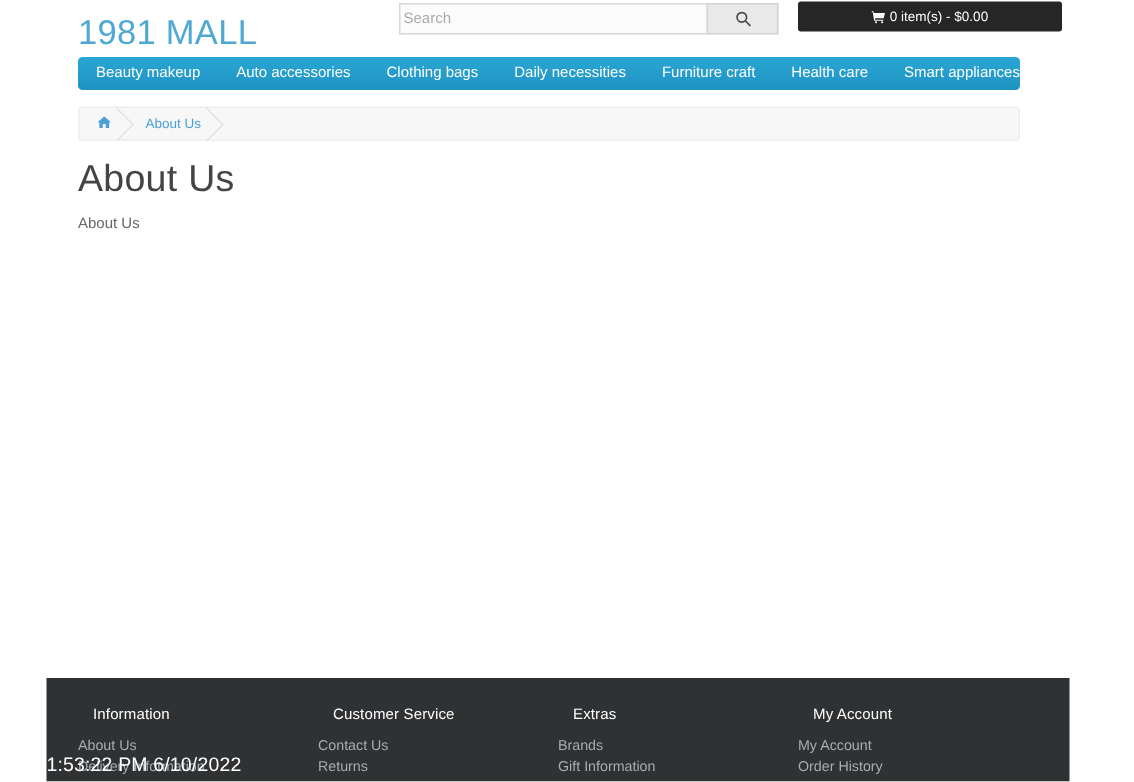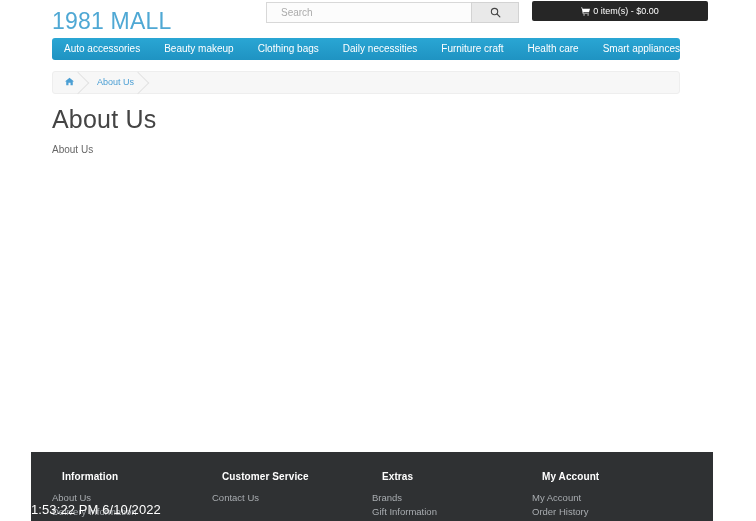--- a/index.html
+++ b/index.html
@@ -60,21 +60,21 @@
   }
   .search-input {
     flex: 1;
     height: 21px;
     box-sizing: border-box;
     border: 1px solid #d8d8d8;
     border-right: none;
     background: #fcfcfc;
     font-size: 10px;
     color: #999999;
-    padding: 0 14px;
+    padding: 0 2px;
     font-family: "Liberation Sans", sans-serif;
     outline: none;
   }
   .search-input::placeholder { color: #aaaaaa; }
   .search-btn {
     width: 48px;
     height: 21px;
     box-sizing: border-box;
     border: 1px solid #d3d3d3;
     background: #e9e9e9;
@@ -206,21 +206,21 @@
     position: absolute;
     left: 21px;
     top: 19px;
     width: 640px;
     display: flex;
   }
   .footer-col { width: 160px; }
   .footer-col-title {
     color: #ffffff;
     font-size: 10px;
-    font-weight: bold;
+    font-weight: normal;
     margin-bottom: 9px;
     letter-spacing: 0.1px;
     padding-left: 10px;
   }
   .footer-link {
     display: block;
     color: #a8acb0;
     font-size: 9.5px;
     line-height: 14px;
     text-decoration: none;
@@ -270,22 +270,22 @@
             <path d="M0 1h2.2l.6 2H16l-1.7 6.3H4.4L4 11h10v1.2H3.1L1.5 2.2H0z"></path>
             <circle cx="5.4" cy="14" r="1.2"></circle>
             <circle cx="12.6" cy="14" r="1.2"></circle>
           </svg>
         </span>
         <span>0 item(s) - $0.00</span>
       </button>
     </div>
 
     <div class="navbar">
+      <a class="nav-item" href="#">Beauty makeup</a>
       <a class="nav-item" href="#">Auto accessories</a>
-      <a class="nav-item" href="#">Beauty makeup</a>
       <a class="nav-item" href="#">Clothing bags</a>
       <a class="nav-item" href="#">Daily necessities</a>
       <a class="nav-item" href="#">Furniture craft</a>
       <a class="nav-item" href="#">Health care</a>
       <a class="nav-item" href="#">Smart appliances</a>
     </div>
 
     <div class="breadcrumb">
       <a class="crumb crumb-home" href="#">
         <span>
@@ -309,20 +309,21 @@
 
       <div class="footer-col">
         <div class="footer-col-title">Information</div>
         <a class="footer-link" href="#">About Us</a>
         <a class="footer-link" href="#">Delivery Information</a>
       </div>
 
       <div class="footer-col">
         <div class="footer-col-title">Customer Service</div>
         <a class="footer-link" href="#">Contact Us</a>
+        <a class="footer-link" href="#">Returns</a>
       </div>
 
       <div class="footer-col">
         <div class="footer-col-title">Extras</div>
         <a class="footer-link" href="#">Brands</a>
         <a class="footer-link" href="#">Gift Information</a>
       </div>
 
       <div class="footer-col">
         <div class="footer-col-title">My Account</div>

